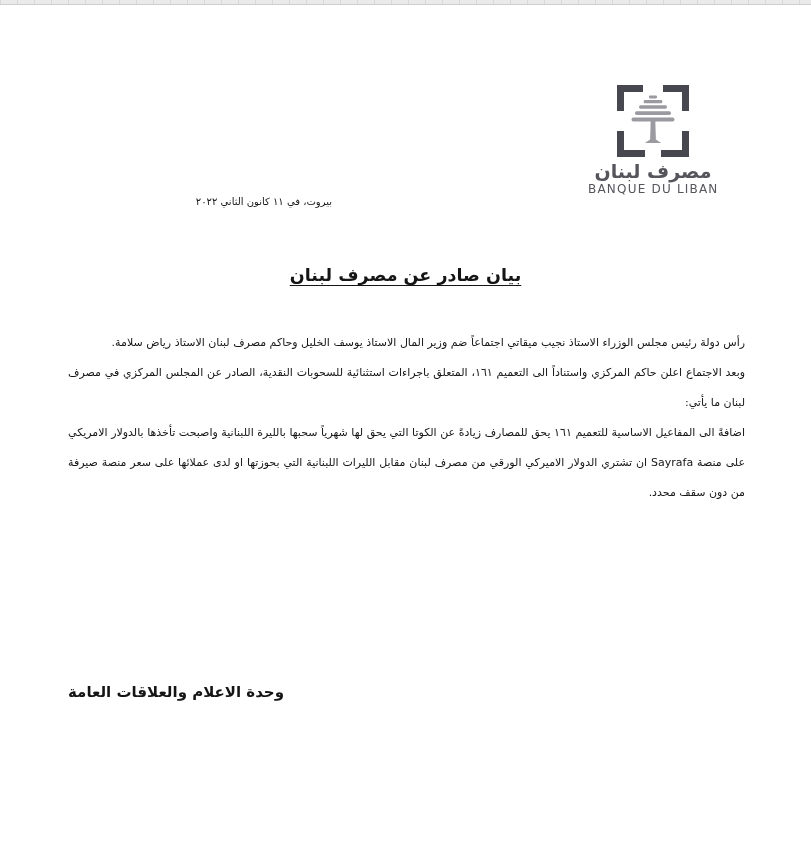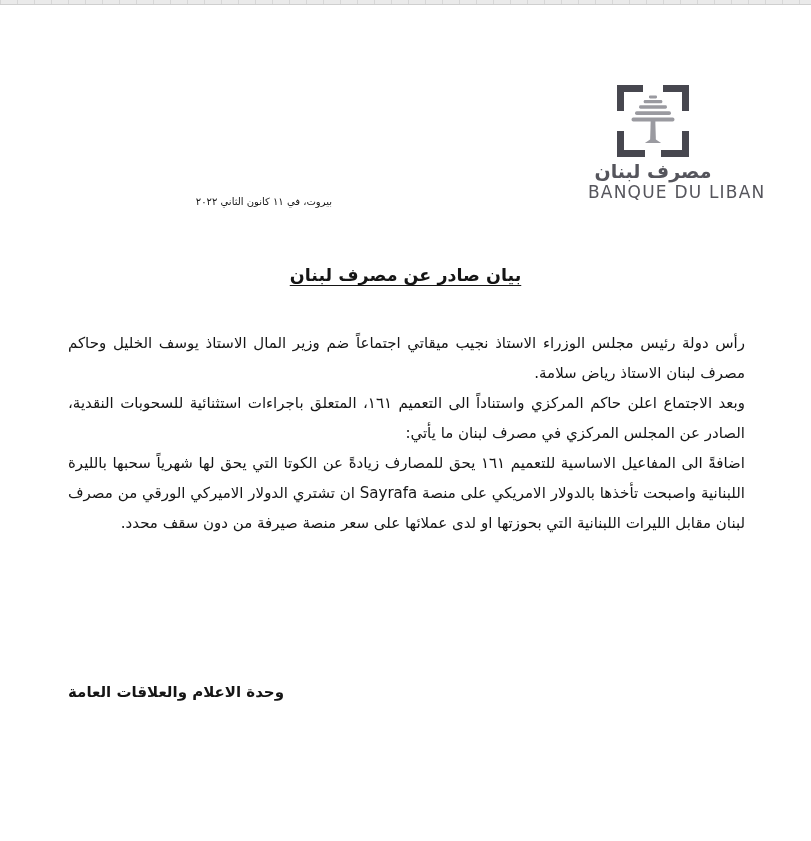--- a/index.html
+++ b/index.html
@@ -48,21 +48,21 @@
     margin-top:4px;
     direction:rtl;
     font-size:19px;
     font-weight:bold;
     color:var(--logotext);
     line-height:20px;
     letter-spacing:1px;
   }
   .logo-en{
     margin-top:1px;
-    font-size:17px;
+    font-size:12px;
     color:var(--logotext);
     letter-spacing:1.2px;
     white-space:nowrap;
   }
   
   .date{
     position:absolute;left:68px;top:196px;width:264px;
     direction:rtl;text-align:right;
     font-size:10px;
   }
@@ -72,21 +72,21 @@
     direction:rtl;
     font-size:17.5px;
     font-weight:bold;
     text-decoration:underline;
     text-underline-offset:4px;
   }
   .body{
     position:absolute;left:68px;right:66px;top:328px;
     direction:rtl;
     text-align:justify;
-    font-size:15px;
+    font-size:11px;
     line-height:30px;
   }
   .body p{margin:0;}
   .signature{
     position:absolute;left:68px;top:683px;width:216px;
     direction:rtl;
     font-size:15px;
     font-weight:bold;
   }
 </style>

